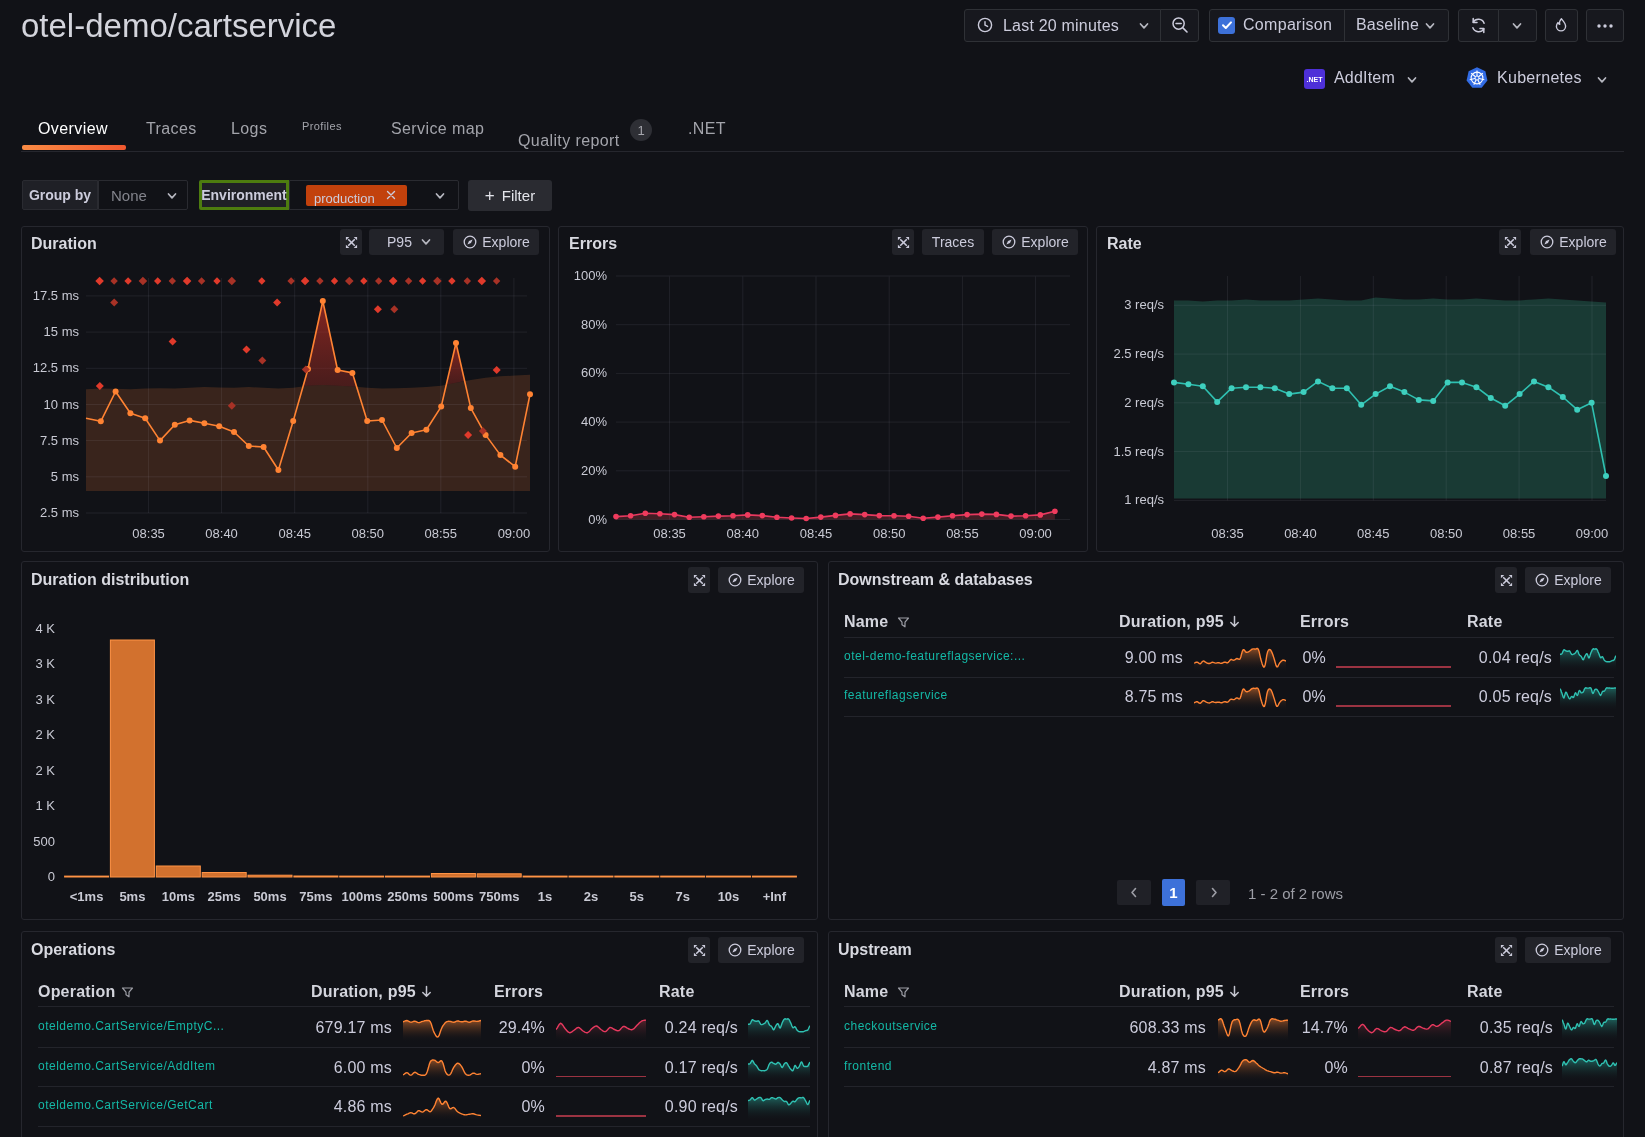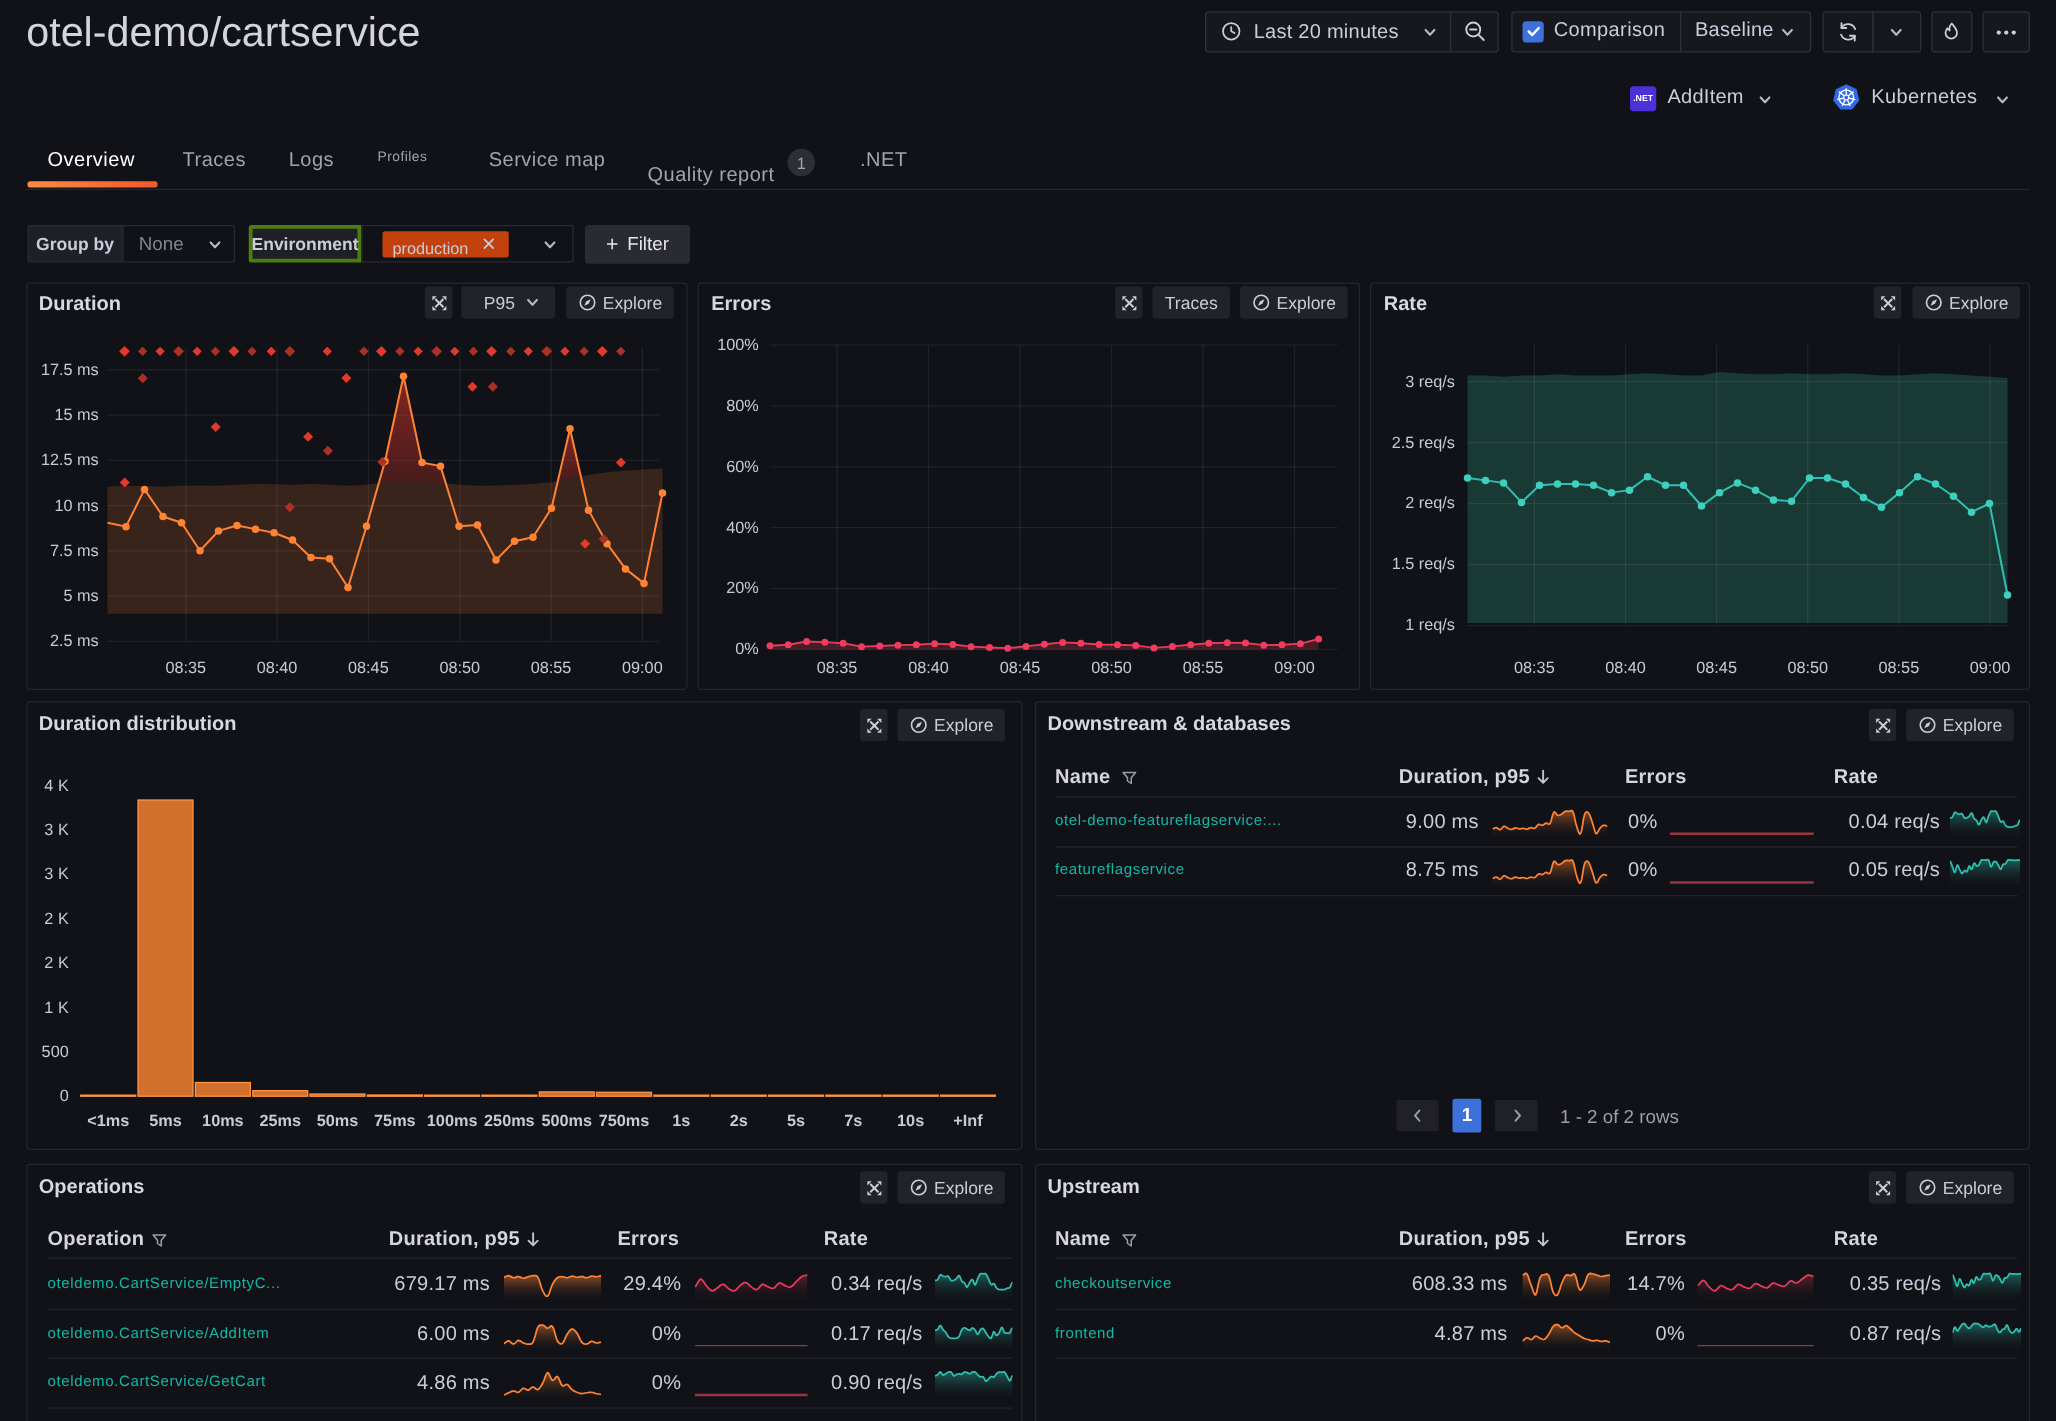--- a/index.html
+++ b/index.html
@@ -570,21 +570,21 @@
 <svg class="abs" style="left:556px;top:1015px" width="90" height="26" viewBox="0 0 90 26">
     <defs>
       <linearGradient id="g_oe0" x1="0" y1="0" x2="0" y2="1">
         <stop offset="0" stop-color="rgba(242,73,92,0.3)"></stop>
         <stop offset="1" stop-color="rgba(17,18,23,0.05)"></stop>
       </linearGradient>
     </defs>
     <polygon points="0.0,14.5 1.1,13.1 2.2,11.1 3.4,9.2 4.5,8.2 5.6,8.8 6.8,10.2 7.9,12.0 9.0,13.5 10.1,14.8 11.2,16.1 12.4,17.1 13.5,17.7 14.6,17.5 15.8,16.9 16.9,16.0 18.0,15.2 19.1,14.4 20.2,13.4 21.4,12.7 22.5,12.4 23.6,12.9 24.8,14.0 25.9,15.1 27.0,16.0 28.1,16.7 29.2,17.3 30.4,17.7 31.5,17.7 32.6,17.0 33.8,15.9 34.9,14.6 36.0,13.5 37.1,12.6 38.2,11.8 39.4,11.1 40.5,11.0 41.6,11.5 42.8,12.5 43.9,13.6 45.0,14.5 46.1,15.3 47.2,16.1 48.4,16.6 49.5,16.6 50.6,15.9 51.8,14.5 52.9,13.2 54.0,12.4 55.1,12.6 56.2,13.2 57.4,14.0 58.5,14.5 59.6,15.0 60.8,15.5 61.9,15.7 63.0,15.6 64.1,14.8 65.2,13.4 66.4,12.1 67.5,11.4 68.6,11.5 69.8,12.1 70.9,12.9 72.0,13.5 73.1,14.0 74.2,14.4 75.4,14.7 76.5,14.5 77.6,13.9 78.8,12.8 79.9,11.5 81.0,10.3 82.1,9.2 83.2,8.1 84.4,7.0 85.5,6.2 86.6,5.6 87.8,5.4 88.9,5.2 90.0,5.1 90,26 0,26" fill="url(#g_oe0)"></polygon>
     <polyline points="0.0,14.5 1.1,13.1 2.2,11.1 3.4,9.2 4.5,8.2 5.6,8.8 6.8,10.2 7.9,12.0 9.0,13.5 10.1,14.8 11.2,16.1 12.4,17.1 13.5,17.7 14.6,17.5 15.8,16.9 16.9,16.0 18.0,15.2 19.1,14.4 20.2,13.4 21.4,12.7 22.5,12.4 23.6,12.9 24.8,14.0 25.9,15.1 27.0,16.0 28.1,16.7 29.2,17.3 30.4,17.7 31.5,17.7 32.6,17.0 33.8,15.9 34.9,14.6 36.0,13.5 37.1,12.6 38.2,11.8 39.4,11.1 40.5,11.0 41.6,11.5 42.8,12.5 43.9,13.6 45.0,14.5 46.1,15.3 47.2,16.1 48.4,16.6 49.5,16.6 50.6,15.9 51.8,14.5 52.9,13.2 54.0,12.4 55.1,12.6 56.2,13.2 57.4,14.0 58.5,14.5 59.6,15.0 60.8,15.5 61.9,15.7 63.0,15.6 64.1,14.8 65.2,13.4 66.4,12.1 67.5,11.4 68.6,11.5 69.8,12.1 70.9,12.9 72.0,13.5 73.1,14.0 74.2,14.4 75.4,14.7 76.5,14.5 77.6,13.9 78.8,12.8 79.9,11.5 81.0,10.3 82.1,9.2 83.2,8.1 84.4,7.0 85.5,6.2 86.6,5.6 87.8,5.4 88.9,5.2 90.0,5.1" fill="none" stroke="#e8395f" stroke-width="1.4" stroke-linejoin="round"></polyline>
   </svg>
-<div class="tdr" style="left:638px;top:1019px;width:100px">0.34 req/s</div>
+<div class="tdr" style="left:638px;top:1019px;width:100px">0.24 req/s</div>
 <svg class="abs" style="left:748px;top:1015px" width="62" height="26" viewBox="0 0 62 26">
     <defs>
       <linearGradient id="g_or0" x1="0" y1="0" x2="0" y2="1">
         <stop offset="0" stop-color="rgba(45,190,172,0.45)"></stop>
         <stop offset="1" stop-color="rgba(17,18,23,0.05)"></stop>
       </linearGradient>
     </defs>
     <polygon points="0.0,9.3 0.5,9.3 1.1,9.2 1.6,9.1 2.1,8.7 2.7,7.8 3.2,6.6 3.7,5.5 4.3,4.8 4.8,4.7 5.3,5.1 5.9,5.5 6.4,5.9 6.9,6.0 7.5,6.2 8.0,6.3 8.6,6.3 9.1,6.2 9.6,6.0 10.2,5.8 10.7,6.0 11.2,6.7 11.8,7.7 12.3,8.7 12.8,9.4 13.4,9.6 13.9,9.6 14.4,9.4 15.0,9.2 15.5,9.0 16.0,8.7 16.6,8.4 17.1,7.9 17.6,7.2 18.2,6.3 18.7,5.6 19.2,5.4 19.8,6.1 20.3,7.3 20.8,8.7 21.4,9.8 21.9,10.4 22.4,10.7 23.0,11.0 23.5,11.4 24.1,12.3 24.6,13.4 25.1,14.4 25.7,14.8 26.2,14.2 26.7,13.1 27.3,11.9 27.8,10.8 28.3,10.0 28.9,9.3 29.4,8.7 29.9,8.7 30.5,9.5 31.0,11.0 31.5,12.4 32.1,13.0 32.6,12.3 33.1,10.9 33.7,9.2 34.2,7.8 34.7,6.7 35.3,5.6 35.8,4.7 36.3,4.1 36.9,3.8 37.4,3.8 37.9,4.0 38.5,4.1 39.0,4.0 39.6,3.8 40.1,3.8 40.6,4.1 41.2,4.8 41.7,5.8 42.2,6.9 42.8,8.1 43.3,9.3 43.8,10.7 44.4,11.9 44.9,12.7 45.4,12.8 46.0,12.3 46.5,11.8 47.0,11.8 47.6,12.4 48.1,13.4 48.6,14.5 49.2,15.3 49.7,15.8 50.2,16.2 50.8,16.5 51.3,16.6 51.8,16.7 52.4,16.7 52.9,16.7 53.4,16.6 54.0,16.7 54.5,16.7 55.1,16.7 55.6,16.6 56.1,16.4 56.7,16.2 57.2,15.8 57.7,15.6 58.3,15.5 58.8,15.5 59.3,15.3 59.9,14.9 60.4,14.0 60.9,12.8 61.5,11.5 62.0,10.7 62,26 0,26" fill="url(#g_or0)"></polygon>
     <polyline points="0.0,9.3 0.5,9.3 1.1,9.2 1.6,9.1 2.1,8.7 2.7,7.8 3.2,6.6 3.7,5.5 4.3,4.8 4.8,4.7 5.3,5.1 5.9,5.5 6.4,5.9 6.9,6.0 7.5,6.2 8.0,6.3 8.6,6.3 9.1,6.2 9.6,6.0 10.2,5.8 10.7,6.0 11.2,6.7 11.8,7.7 12.3,8.7 12.8,9.4 13.4,9.6 13.9,9.6 14.4,9.4 15.0,9.2 15.5,9.0 16.0,8.7 16.6,8.4 17.1,7.9 17.6,7.2 18.2,6.3 18.7,5.6 19.2,5.4 19.8,6.1 20.3,7.3 20.8,8.7 21.4,9.8 21.9,10.4 22.4,10.7 23.0,11.0 23.5,11.4 24.1,12.3 24.6,13.4 25.1,14.4 25.7,14.8 26.2,14.2 26.7,13.1 27.3,11.9 27.8,10.8 28.3,10.0 28.9,9.3 29.4,8.7 29.9,8.7 30.5,9.5 31.0,11.0 31.5,12.4 32.1,13.0 32.6,12.3 33.1,10.9 33.7,9.2 34.2,7.8 34.7,6.7 35.3,5.6 35.8,4.7 36.3,4.1 36.9,3.8 37.4,3.8 37.9,4.0 38.5,4.1 39.0,4.0 39.6,3.8 40.1,3.8 40.6,4.1 41.2,4.8 41.7,5.8 42.2,6.9 42.8,8.1 43.3,9.3 43.8,10.7 44.4,11.9 44.9,12.7 45.4,12.8 46.0,12.3 46.5,11.8 47.0,11.8 47.6,12.4 48.1,13.4 48.6,14.5 49.2,15.3 49.7,15.8 50.2,16.2 50.8,16.5 51.3,16.6 51.8,16.7 52.4,16.7 52.9,16.7 53.4,16.6 54.0,16.7 54.5,16.7 55.1,16.7 55.6,16.6 56.1,16.4 56.7,16.2 57.2,15.8 57.7,15.6 58.3,15.5 58.8,15.5 59.3,15.3 59.9,14.9 60.4,14.0 60.9,12.8 61.5,11.5 62.0,10.7" fill="none" stroke="#2fc0b1" stroke-width="1.4" stroke-linejoin="round"></polyline>
   </svg>

